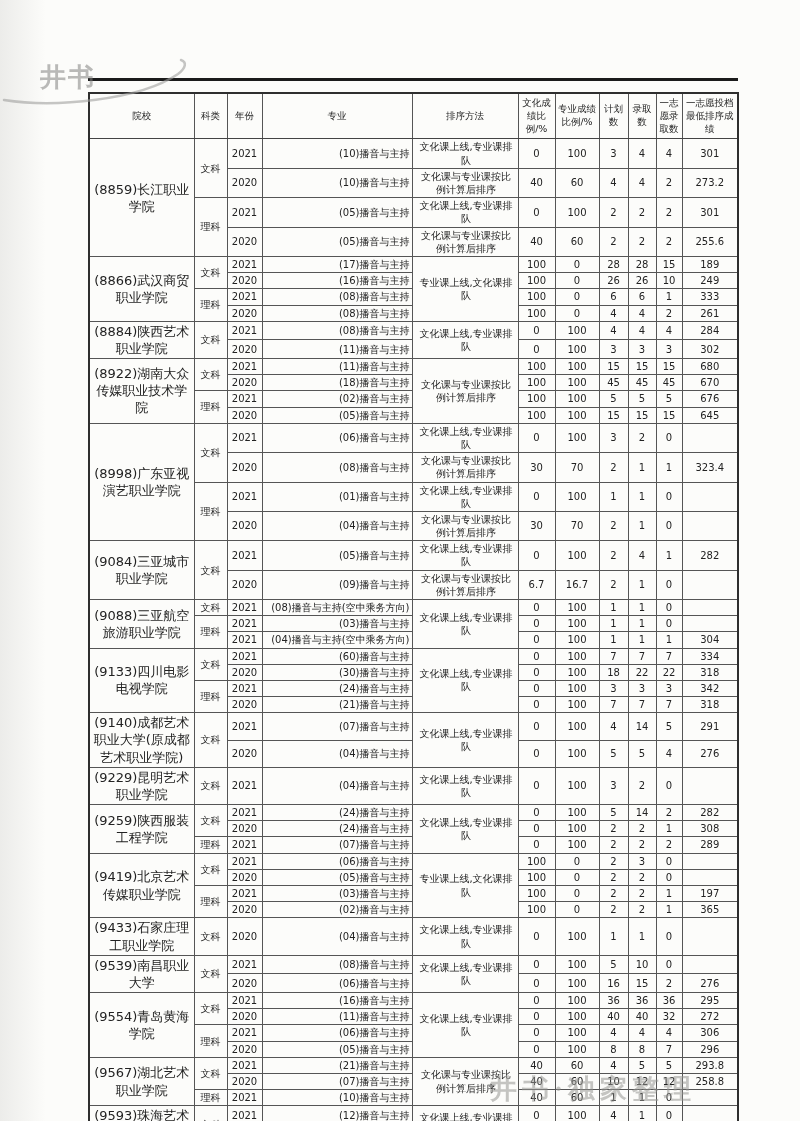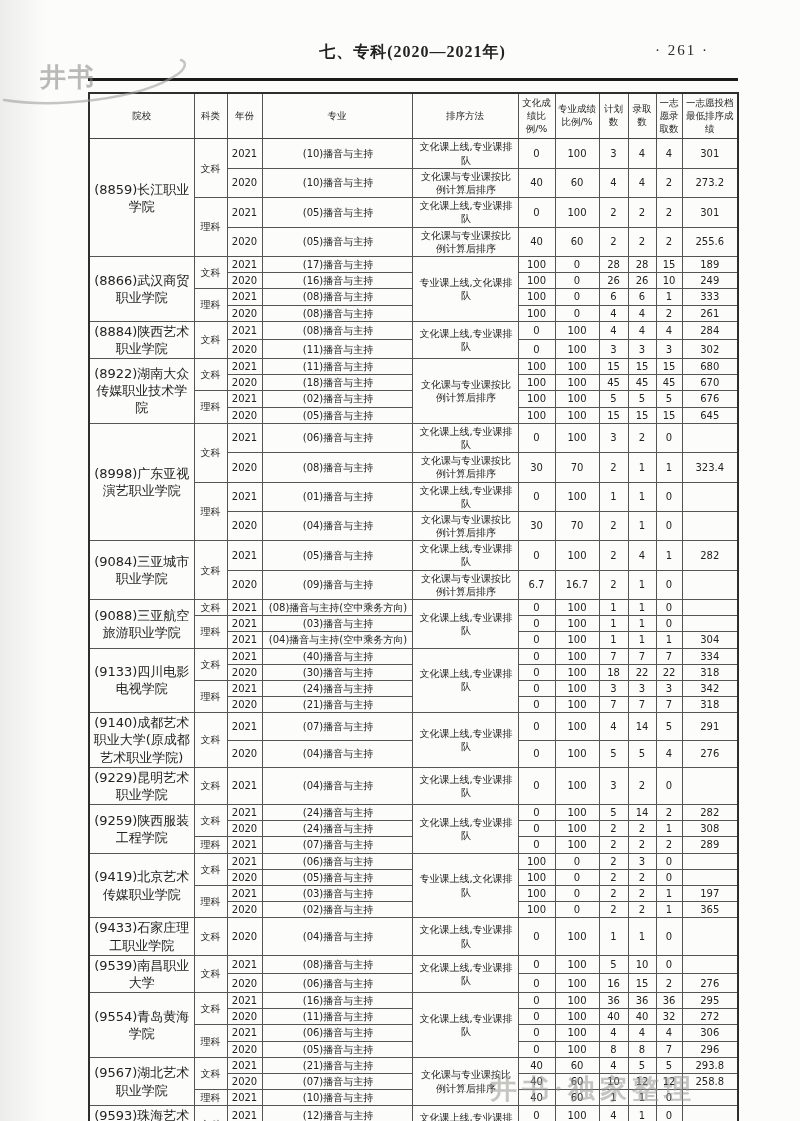--- a/index.html
+++ b/index.html
@@ -26,21 +26,21 @@
   .tbl-wrap{position:absolute;left:88px;top:92px;width:650px;}
   table{border-collapse:collapse;table-layout:fixed;width:649px;background:transparent;}
   th,td{border:1px solid #555;vertical-align:middle;}
   th{
     font-size:9.5px;font-weight:normal;color:#222;text-align:center;
     padding:3px 1px;line-height:1.35;border-bottom:1px solid #444;
   }
   td{font-size:10px;text-align:center;padding:1px 2px;line-height:1.32;color:#222;}
   table{border:2px solid #2e2e2e;}
   td.sch{font-size:13px;padding:1px 3px;}
-  td.maj{text-align:center;padding-left:4px;}
+  td.maj{text-align:right;padding-left:4px;}
   td.srt{text-align:center;padding-left:4px;}
   
   .wm{pointer-events:none;position:absolute;z-index:5;}
   .wm-corner{
     left:40px;top:60px;font-size:26px;font-weight:bold;letter-spacing:2px;
     color:rgba(130,130,128,.55);font-family:"Liberation Serif","DejaVu Serif",serif;
   }
   .wm-swoosh{left:0;top:50px;}
   .wm-center{
     left:78px;top:380px;width:600px;text-align:left;font-weight:bold;
@@ -52,24 +52,20 @@
     right:104px;top:1028px;font-size:27px;font-weight:bold;letter-spacing:5px;
     color:rgba(150,150,146,.55);font-family:"Liberation Serif","DejaVu Serif",serif;margin-top:43px;
   }
 </style>
 </head>
 <body>
 
 <div class="page">
   <div class="gutter-shadow"></div>
 
-  <div class="title-bar">
-    <span class="page-title">七、专科(2020—2021年)</span>
-    <span class="page-number">· 261 ·</span>
-  </div>
   <div class="title-rule"></div>
 
   <div class="tbl-wrap">
     <table>
       <colgroup>
         <col style="width:105px">
           <col style="width:33px">
           <col style="width:35px">
         <col style="width:150px">
           <col style="width:106px">
@@ -356,21 +352,21 @@
             <td>100</td>
             <td>1</td>
             <td>1</td>
             <td>1</td>
             <td>304</td>
           </tr>
           <tr>
             <td rowspan="4" class="sch">(9133)四川电影电视学院</td>
             <td rowspan="2">文科</td>
             <td>2021</td>
-            <td class="maj">(40)播音与主持</td>
+            <td class="maj">(60)播音与主持</td>
             <td rowspan="4" class="srt">文化课上线,专业课排队</td>
             <td>0</td>
             <td>100</td>
             <td>7</td>
             <td>7</td>
             <td>7</td>
             <td>334</td>
           </tr>
           <tr>
             <td>2020</td>

